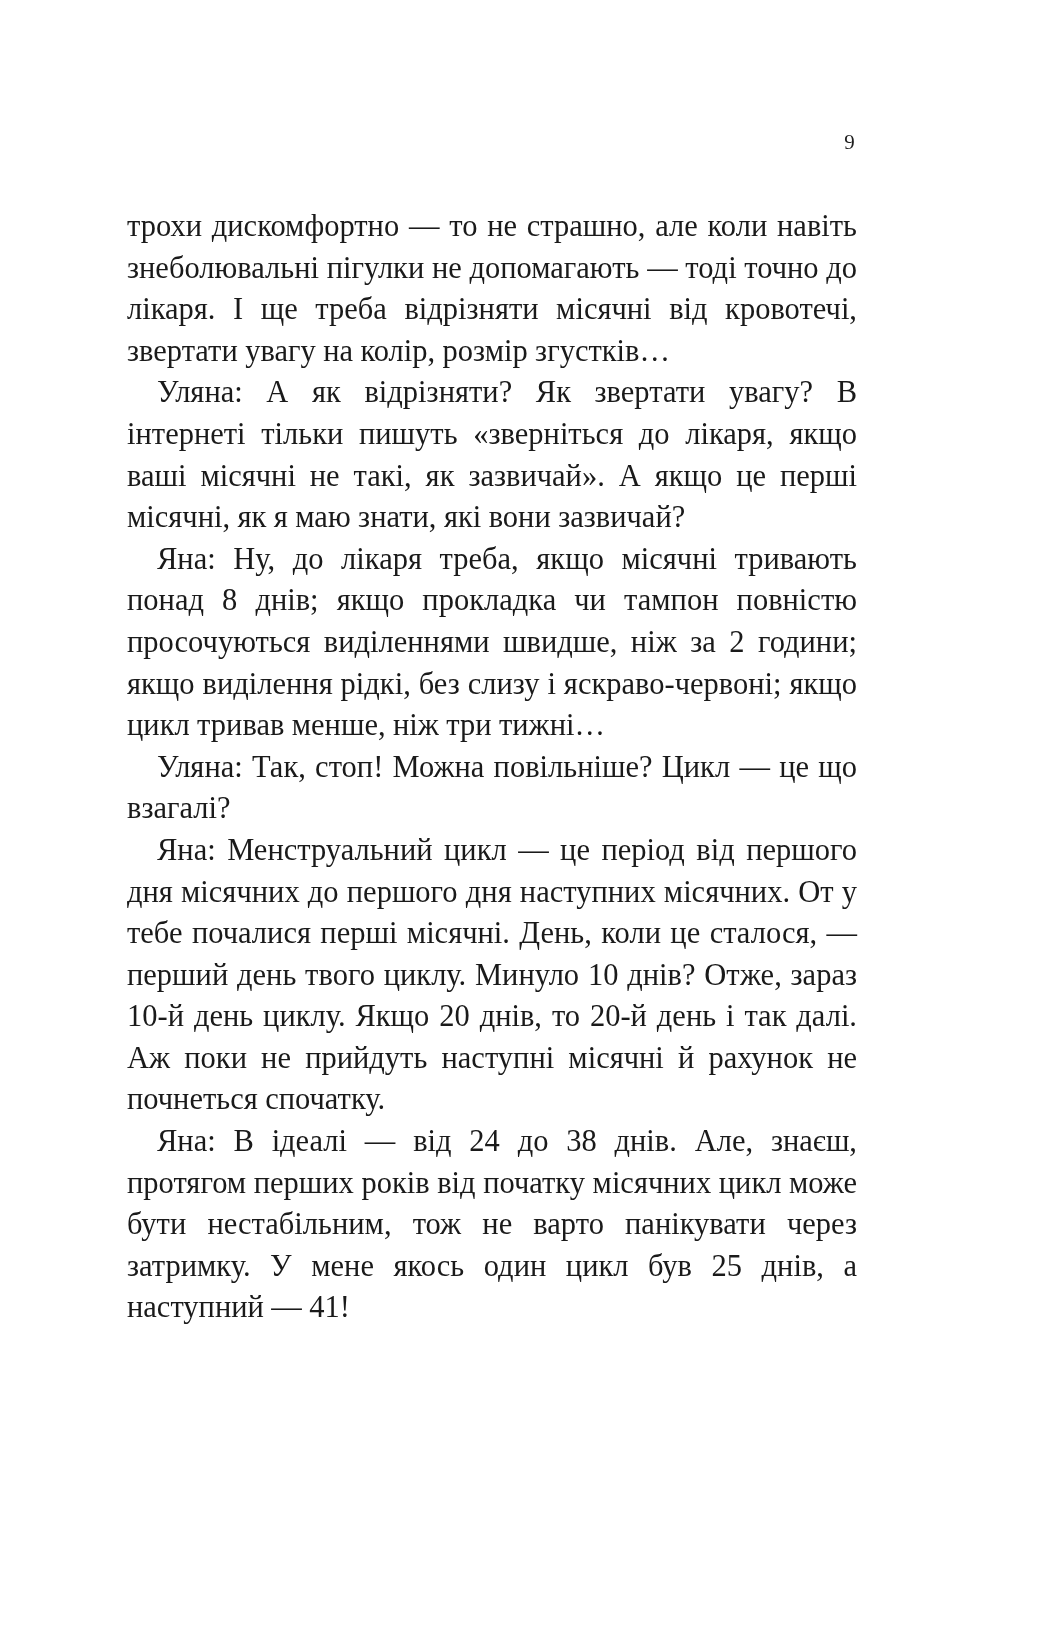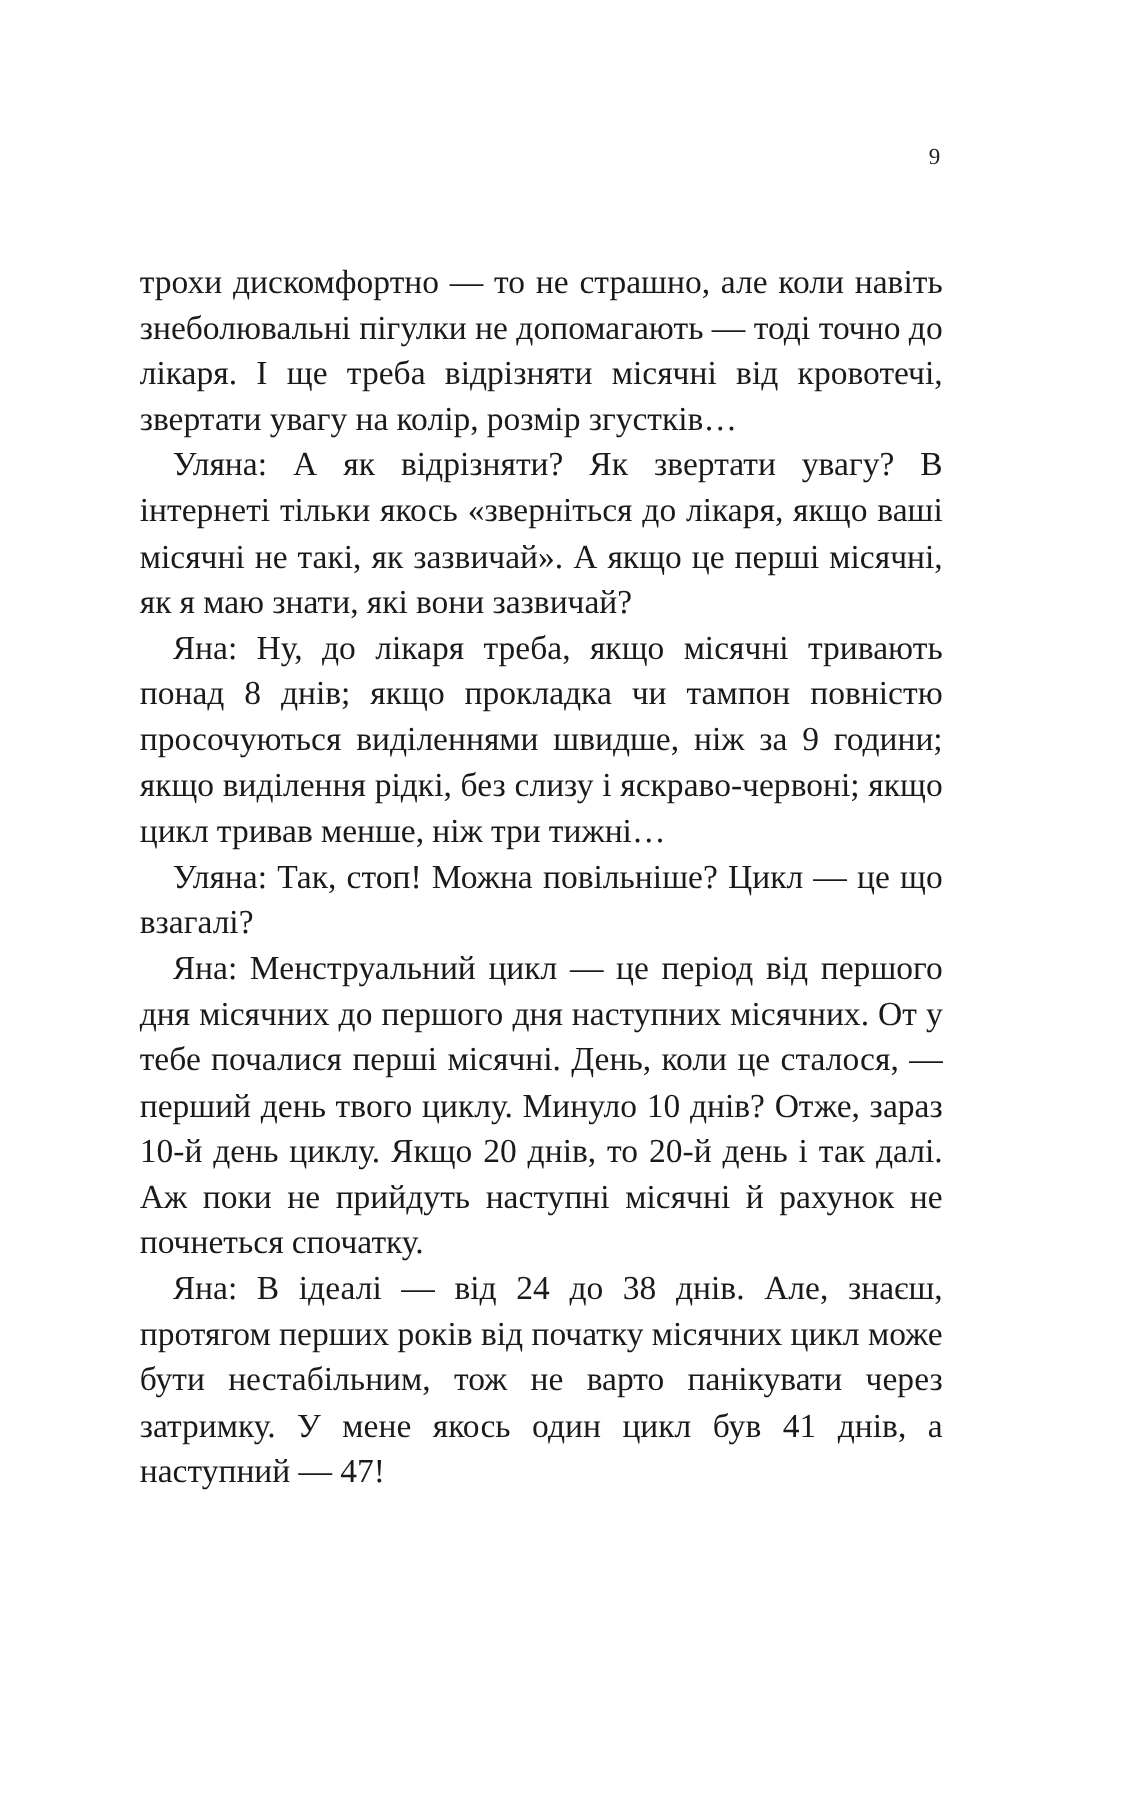--- a/index.html
+++ b/index.html
@@ -26,21 +26,20 @@
     font-size: 21px;
     line-height: 1;
     color: #1f1f1f;
     letter-spacing: 0.2px;
   }
   .textblock {
     position: absolute;
     top: 206px;
     left: 127px;
     width: 730px;
-    margin-top: 30px;
   }
   .para {
     margin: 0;
     font-size: 30.5px;
     line-height: 41.6px;
     text-align: justify;
     text-align-last: left;
     text-indent: 0;
     color: #1a1a1a;
     -webkit-hyphens: none;
@@ -61,25 +60,25 @@
 </head>
 <body>
 
 <div class="page">
 
   <div class="folio">9</div>
 
   <div class="textblock">
     <p class="para"><span>трохи дискомфортно — то не страшно, але коли навіть знеболювальні пігулки не допомагають — тоді точно до лікаря. І ще треба відрізняти місячні від кровотечі, звертати увагу на колір, розмір згустків…</span></p>
 
-    <p class="para indent"><span class="speaker">Уляна</span><span>: </span><span>А як відрізняти? Як звертати увагу? В інтернеті тільки якось «зверніться до лікаря, якщо ваші місячні не такі, як зазвичай». А якщо це перші місячні, як я маю знати, які вони зазвичай?</span></p>
+    <p class="para indent"><span class="speaker">Уляна</span><span>: </span><span>А як відрізняти? Як звертати увагу? В інтернеті тільки пишуть «зверніться до лікаря, якщо ваші місячні не такі, як зазвичай». А якщо це перші місячні, як я маю знати, які вони зазвичай?</span></p>
 
-    <p class="para indent"><span class="speaker">Яна</span><span>: </span><span>Ну, до лікаря треба, якщо місячні тривають понад 8 днів; якщо прокладка чи тампон повністю просочуються виділеннями швидше, ніж за 9 години; якщо виділення рідкі, без слизу і яскраво-червоні; якщо цикл тривав менше, ніж три тижні…</span></p>
+    <p class="para indent"><span class="speaker">Яна</span><span>: </span><span>Ну, до лікаря треба, якщо місячні тривають понад 8 днів; якщо прокладка чи тампон повністю просочуються виділеннями швидше, ніж за 2 години; якщо виділення рідкі, без слизу і яскраво-червоні; якщо цикл тривав менше, ніж три тижні…</span></p>
 
     <p class="para indent"><span class="speaker">Уляна</span><span>: </span><span>Так, стоп! Можна повільніше? Цикл — це що взагалі?</span></p>
 
     <p class="para indent"><span class="speaker">Яна</span><span>: </span><span>Менструальний цикл — це період від першого дня місячних до першого дня наступних місячних. От у тебе почалися перші місячні. День, коли це сталося, — перший день твого циклу. Минуло 10 днів? Отже, зараз 10-й день циклу. Якщо 20 днів, то 20-й день і так далі. Аж поки не прийдуть наступні місячні й рахунок не почнеться спочатку.</span></p>
 
 
-    <p class="para indent"><span class="speaker">Яна</span><span>: </span><span>В ідеалі — від 24 до 38 днів. Але, знаєш, протягом перших років від початку місячних цикл може бути нестабільним, тож не варто панікувати через затримку. У мене якось один цикл був 41 днів, а наступний — 47!</span></p>
+    <p class="para indent"><span class="speaker">Яна</span><span>: </span><span>В ідеалі — від 24 до 38 днів. Але, знаєш, протягом перших років від початку місячних цикл може бути нестабільним, тож не варто панікувати через затримку. У мене якось один цикл був 25 днів, а наступний — 41!</span></p>
   </div>
 
 </div>
 
 </body></html>

